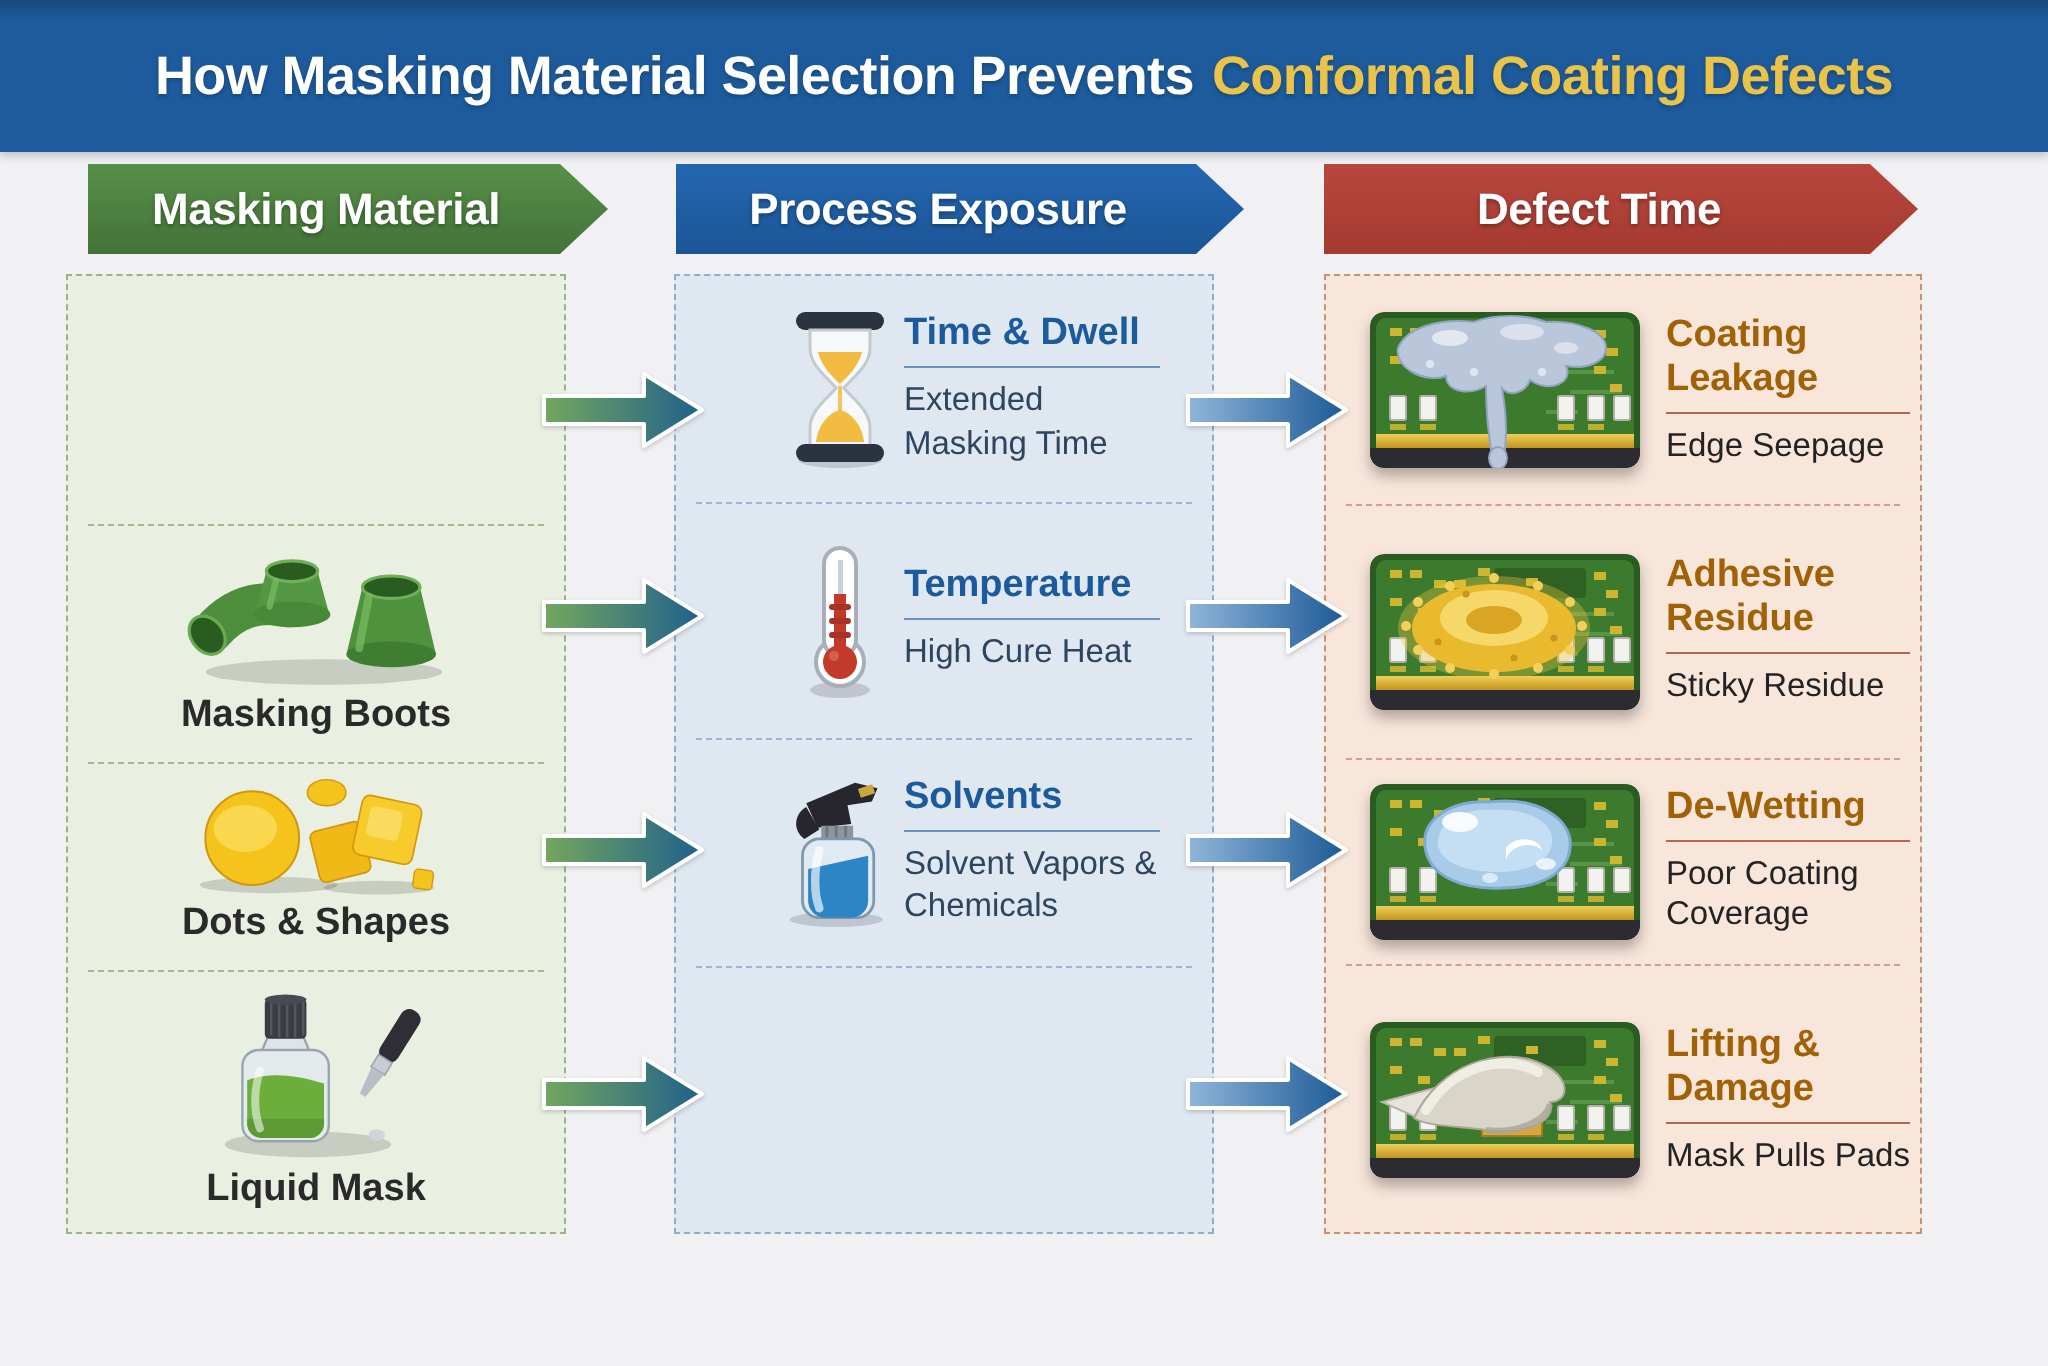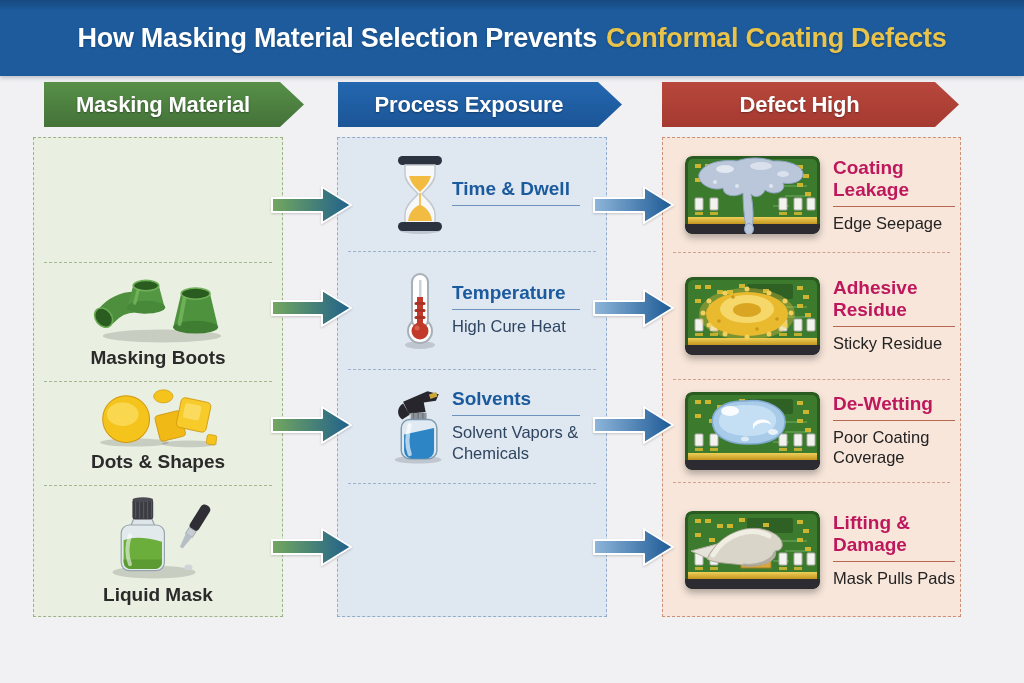--- a/index.html
+++ b/index.html
@@ -64,21 +64,21 @@
   .psub{font-size:16.5px;color:#2e4560;line-height:1.3;}
   
   .drow{
     position:absolute;left:0;right:0;
     display:flex;align-items:center;gap:13px;
     box-sizing:border-box;padding-left:22px;
   }
   .pcb{border-radius:7px;box-shadow:0 4px 7px rgba(40,40,40,.35);flex:none;}
   .dtext{width:122px;}
   .dtitle{
-    font-size:19px;font-weight:700;color:#be185d;line-height:1.15;
+    font-size:19px;font-weight:700;color:#a16207;line-height:1.15;
     padding-bottom:5px;margin-bottom:6px;border-bottom:1.5px solid #b5674f;
   }
   .dsub{font-size:16.5px;color:#232323;line-height:1.25;}
   
   .arrow{position:absolute;filter:drop-shadow(0 1px 1px rgba(0,0,0,.18));}
   .icon-shadow{opacity:.14;}
 </style>
 </head>
 <body>
 
@@ -149,21 +149,21 @@
       </h1>
   </header>
 
   <div class="colhead green">
     <span>Masking Material</span>
   </div>
   <div class="colhead blue">
     <span>Process Exposure</span>
   </div>
   <div class="colhead red">
-    <span>Defect High</span>
+    <span>Defect Time</span>
   </div>
 
   <div class="panel green">
     <div class="divider" style="top:124px"></div>
     <div class="divider" style="top:243px"></div>
     <div class="divider" style="top:347px"></div>
 
 
     <div class="mrow" style="top:124px;height:119px">
       <svg width="152" height="76" viewBox="0 0 190 95">
@@ -237,20 +237,21 @@
           <rect x="3" y="0" width="44" height="9" rx="4.5" fill="#2c3340"></rect>
           <path d="M10 9 H40 V18 C40 27 31 33 27 38 C31 43 40 49 40 58 V67 H10 V58 C10 49 19 43 23 38 C19 33 10 27 10 18 Z" fill="#f7f8fa" stroke="#c3c9cf" stroke-width="1.5"></path>
           <path d="M14 20 H36 C34 28 28 33 25 36 C22 33 16 28 14 20 Z" fill="#f2bc42"></path>
           <rect x="24" y="37" width="2" height="22" fill="#f2bc42" opacity="0.85"></rect>
           <path d="M13 65 H37 C36 56 30 50 25 49 C20 50 14 56 13 65 Z" fill="#f2bc42"></path>
           <rect x="3" y="66" width="44" height="9" rx="4.5" fill="#2c3340"></rect>
         </svg>
       </div>
       <div class="ptext">
         <div class="ptitle">Time &amp; Dwell</div>
+        <div class="psub">Extended Masking Time</div>
       </div>
     </div>
 
     <div class="prow" style="top:113px;height:118px">
       <div class="picon">
         <svg width="34" height="78" viewBox="0 0 34 78">
           <ellipse class="icon-shadow" cx="17" cy="74" rx="15" ry="4"></ellipse>
           <circle cx="17" cy="60" r="12" fill="#ffffff" stroke="#a7b0b6" stroke-width="2"></circle>
           <rect x="9" y="3" width="16" height="54" rx="8" fill="#ffffff" stroke="#a7b0b6" stroke-width="2"></rect>
           <rect x="16" y="9" width="2.5" height="18" fill="#c9d2d8"></rect>

